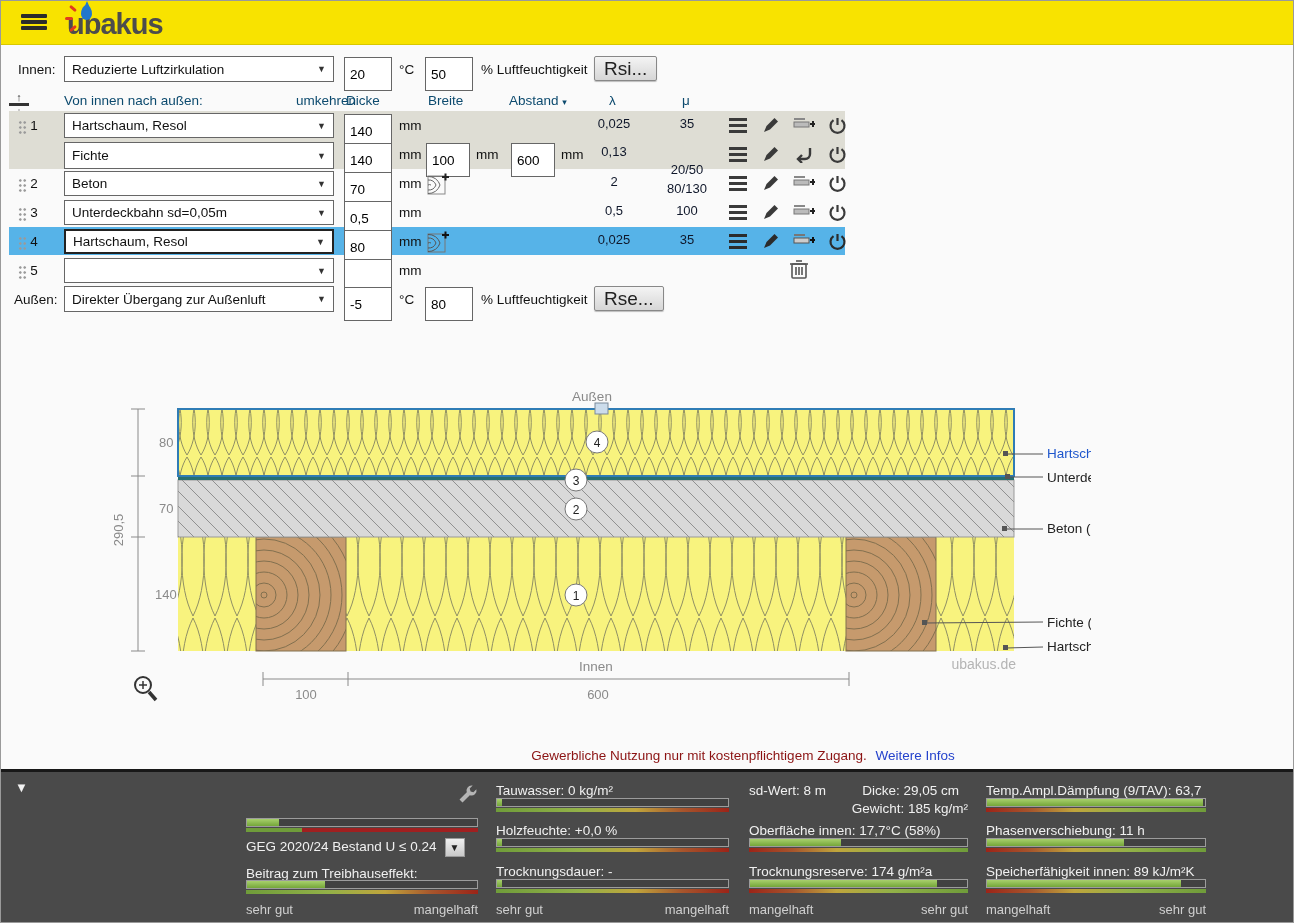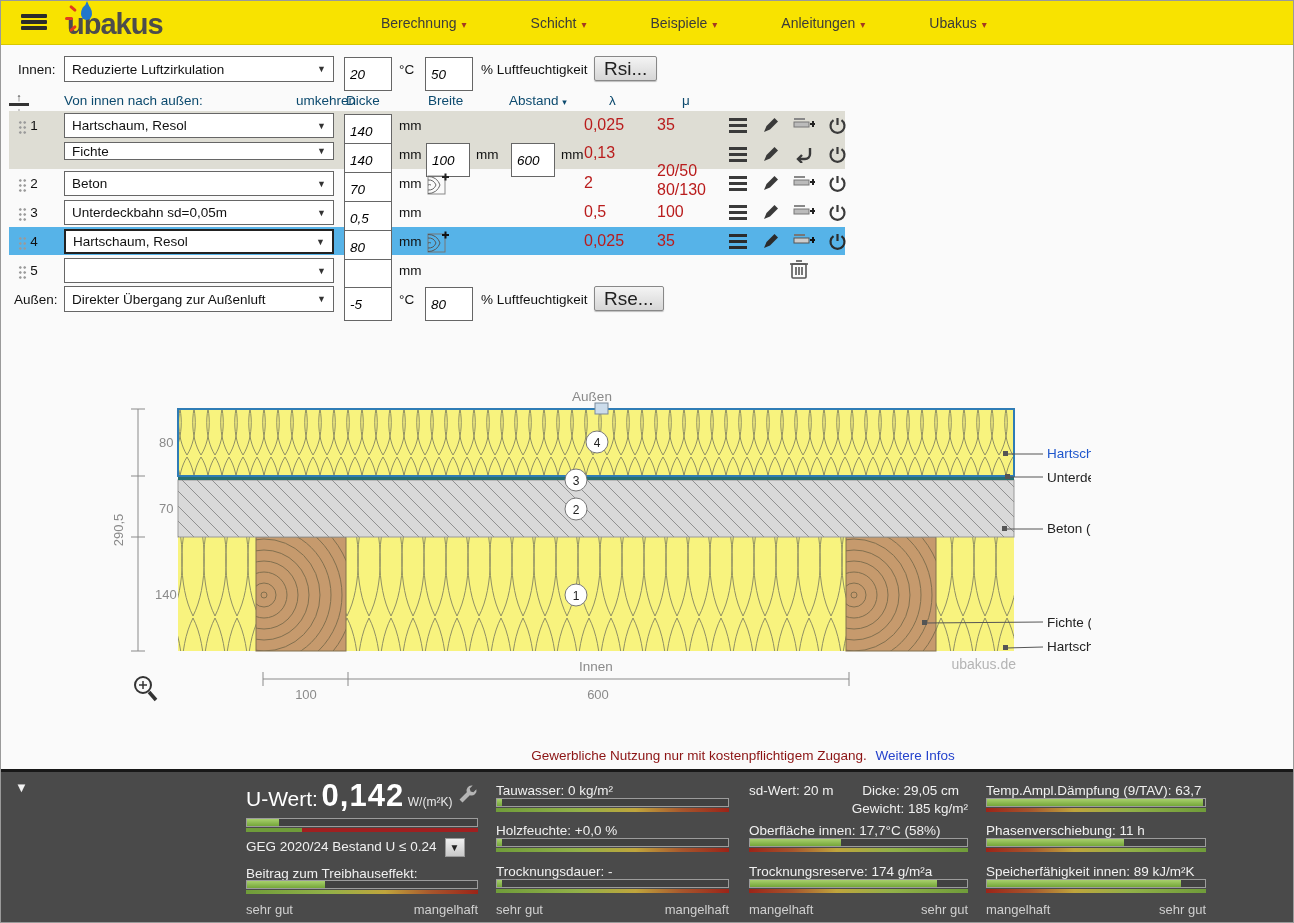--- a/index.html
+++ b/index.html
@@ -26,33 +26,33 @@
   .nav-item { color:#3a3a3a; font-size:14px; cursor:pointer; white-space:nowrap; }
   .nav-caret { color:#a33a22; font-size:10px; margin-left:5px; }
 
   
   .lbl { position:absolute; font-size:13.5px; color:#111; }
   .selectbox { position:absolute; width:270px; height:26px; background:#fff; border:1px solid #666;
     display:flex; align-items:center; justify-content:space-between; padding:0 7px; cursor:pointer; }
   .selectbox .val { font-size:13.5px; color:#111; white-space:nowrap; overflow:hidden; }
   .selectbox .caret { font-size:9px; color:#333; }
   input.num { position:absolute; width:48px; height:21px; border:1px solid #666; background:#fff;
-    font-family:"Liberation Sans",sans-serif; font-size:13.5px; padding:16px 5px;font-style:italic; }
+    font-family:"Liberation Sans",sans-serif; font-size:13.5px; padding:16px 5px; }
   .btn3d { position:absolute; height:25px; padding:0 9px; background:linear-gradient(#f4f4f4,#d6d6d6);
     border:1px solid #888; border-radius:2px; font-size:19px; color:#222; cursor:pointer; box-shadow:0 1px 1px rgba(0,0,0,.25); }
   .link { color:#2442cc; cursor:pointer; }
   .colhead { position:absolute; font-size:13.5px; color:#0c4a6e; }
 
   .rowblock-grey { position:absolute; left:8px; top:110px; width:836px; height:58px; background:#deddd4; }
   .rowblock-blue { position:absolute; left:8px; top:226px; width:836px; height:28px; background:#56b3e8; }
   .rownum { position:absolute; width:18px; text-align:center; font-size:13.5px; color:#111; }
   .draghandle { position:absolute; width:9px; height:14px; cursor:grab;
     background-image:radial-gradient(#9a9a9a 1.2px, transparent 1.3px); background-size:4.5px 5px; }
   .unit { position:absolute; font-size:13.5px; color:#111; }
-  .cellnum { position:absolute; width:60px; font-size:16px; color:#b91c1c; }
+  .cellnum { position:absolute; width:60px; text-align:center; font-size:13px; color:#0f172a; }
   .rowicons { position:absolute; display:flex; gap:9px; align-items:center; }
   .icon-btn { width:24px; height:22px; display:flex; align-items:center; justify-content:center; cursor:pointer; }
 
   
   .diagram-svg { position:absolute; left:60px; top:388px; }
 
   
   .notice { position:absolute; left:0; top:747px; width:1294px; text-align:center; font-size:13.5px; color:#8b1212; }
 
   
@@ -85,27 +85,20 @@
       <span></span>
       <span></span>
     </div>
   <div class="logo">
     <span class="ray" style="left:2px; top:2px; transform:rotate(40deg);"></span>
     <span class="ray" style="left:-2px; top:12px;"></span>
     <span class="ray" style="left:2px; top:22px; transform:rotate(-40deg);"></span>
     <span class="logo-drop"></span>
     <span class="logo-text">ubakus</span>
   </div>
-  <div class="nav">
-    <span class="nav-item"><span>Berechnung</span><span class="nav-caret">▾</span></span>
-    <span class="nav-item"><span>Schicht</span><span class="nav-caret">▾</span></span>
-    <span class="nav-item"><span>Beispiele</span><span class="nav-caret">▾</span></span>
-    <span class="nav-item"><span>Anleitungen</span><span class="nav-caret">▾</span></span>
-    <span class="nav-item"><span>Ubakus</span><span class="nav-caret">▾</span></span>
-  </div>
 </div>
 
 <span class="lbl" style="left:17px; top:61px;">Innen:</span>
 <div class="selectbox" style="left:63px; top:55px;">
   <span class="val">Reduzierte Luftzirkulation</span>
     <span class="caret">▼</span>
 </div>
 <input class="num" style="left: 343px; top: 56px;" value="20">
 <span class="lbl" style="left:398px; top:61px;">°C</span>
 <input class="num" style="left: 424px; top: 56px;" value="50">
@@ -155,21 +148,21 @@
       </svg>
     </span>
   <span class="icon-btn">
       <svg width="19" height="19" fill="none" stroke="#3a3a3a" stroke-width="2.2">
         <path d="M9.5 2v7"></path>
         <path d="M5.5 4.2a7 7 0 1 0 8 0"></path>
       </svg>
     </span>
 </div>
 
-<div class="selectbox" style="left:63px; top:141px; height:18px;">
+<div class="selectbox" style="left:63px; top:141px; height:27px;">
   <span class="val">Fichte</span>
     <span class="caret">▼</span>
 </div>
 <input class="num" style="left: 343px; top: 142px;" value="140">
 <span class="unit" style="left:398px; top:146px;">mm</span>
 <input class="num" style="left: 425px; top: 142px; width: 44px;" value="100">
 <span class="unit" style="left:475px; top:146px;">mm</span>
 <input class="num" style="left: 510px; top: 142px; width: 44px;" value="600">
 <span class="unit" style="left:560px; top:146px;">mm</span>
 <span class="cellnum" style="left:583px; top:143px;">0,13</span>
@@ -486,25 +479,20 @@
 
 <div class="notice" style="padding-left:190px;">
   <span>Gewerbliche Nutzung nur mit kostenpflichtigem Zugang.</span>
   <span class="link" style="margin-left:5px;">Weitere Infos</span>
 </div>
 
 <div class="panel">
   <span class="panel-toggle">▼</span>
 
   <div class="pcol" style="left:245px; width:232px;">
-    <div class="uwert-line" style="top:6px; left:0;">
-      <span class="l1">U-Wert:</span>
-      <span class="l2">0,142</span>
-      <span class="l3">W/(m²K)</span>
-    </div>
     <span class="abs" style="right:0; top:12px;">
       <svg width="20" height="20" fill="#b5b5b5">
           <path d="M13.5 1.5a5 5 0 0 0-4.7 6.7L1.5 15.5l3 3 7.3-7.3a5 5 0 0 0 6.6-5.9l-3 3-2.8-.9-.9-2.8 3-3a5 5 0 0 0-1.2-.1z"></path>
         </svg>
     </span>
     <div class="bar" style="left:0; top:46px; width:232px;">
         <div class="fill" style="width: 14%;"></div>
       </div>
     <div class="strip strip-u" style="left:0; top:56px; width:232px;">
         <div class="g" style="width: 24%;"></div>
@@ -535,21 +523,21 @@
     <span class="plabel" style="left:0; top:92px;">Trocknungsdauer: -</span>
     <div class="bar" style="left:0; top:107px; width:233px;">
         <div class="fill" style="width: 2%;"></div>
       </div>
     <div class="strip grad-down" style="left:0; top:117px; width:233px;"></div>
     <span class="scale-lbl" style="left:0; top:130px;">sehr gut</span>
     <span class="scale-lbl" style="right:0; top:130px;">mangelhaft</span>
   </div>
 
   <div class="pcol" style="left:748px; width:219px;">
-    <span class="plabel" style="left:0; top:11px;">sd-Wert: 20 m</span>
+    <span class="plabel" style="left:0; top:11px;">sd-Wert: 8 m</span>
     <span class="plabel" style="right:9px; top:11px; text-align:center;">Dicke: 29,05 cm</span>
     <span class="plabel" style="right:0; top:29px; text-align:right;">Gewicht: 185 kg/m²</span>
     <span class="plabel" style="left:0; top:51px;">Oberfläche innen: 17,7°C (58%)</span>
     <div class="bar" style="left:0; top:66px; width:219px;">
         <div class="fill" style="width: 42%;"></div>
       </div>
     <div class="strip grad-up" style="left:0; top:76px; width:219px;"></div>
     <span class="plabel" style="left:0; top:92px;">Trocknungsreserve: 174 g/m²a</span>
     <div class="bar" style="left:0; top:107px; width:219px;">
         <div class="fill" style="width: 86%;"></div>

